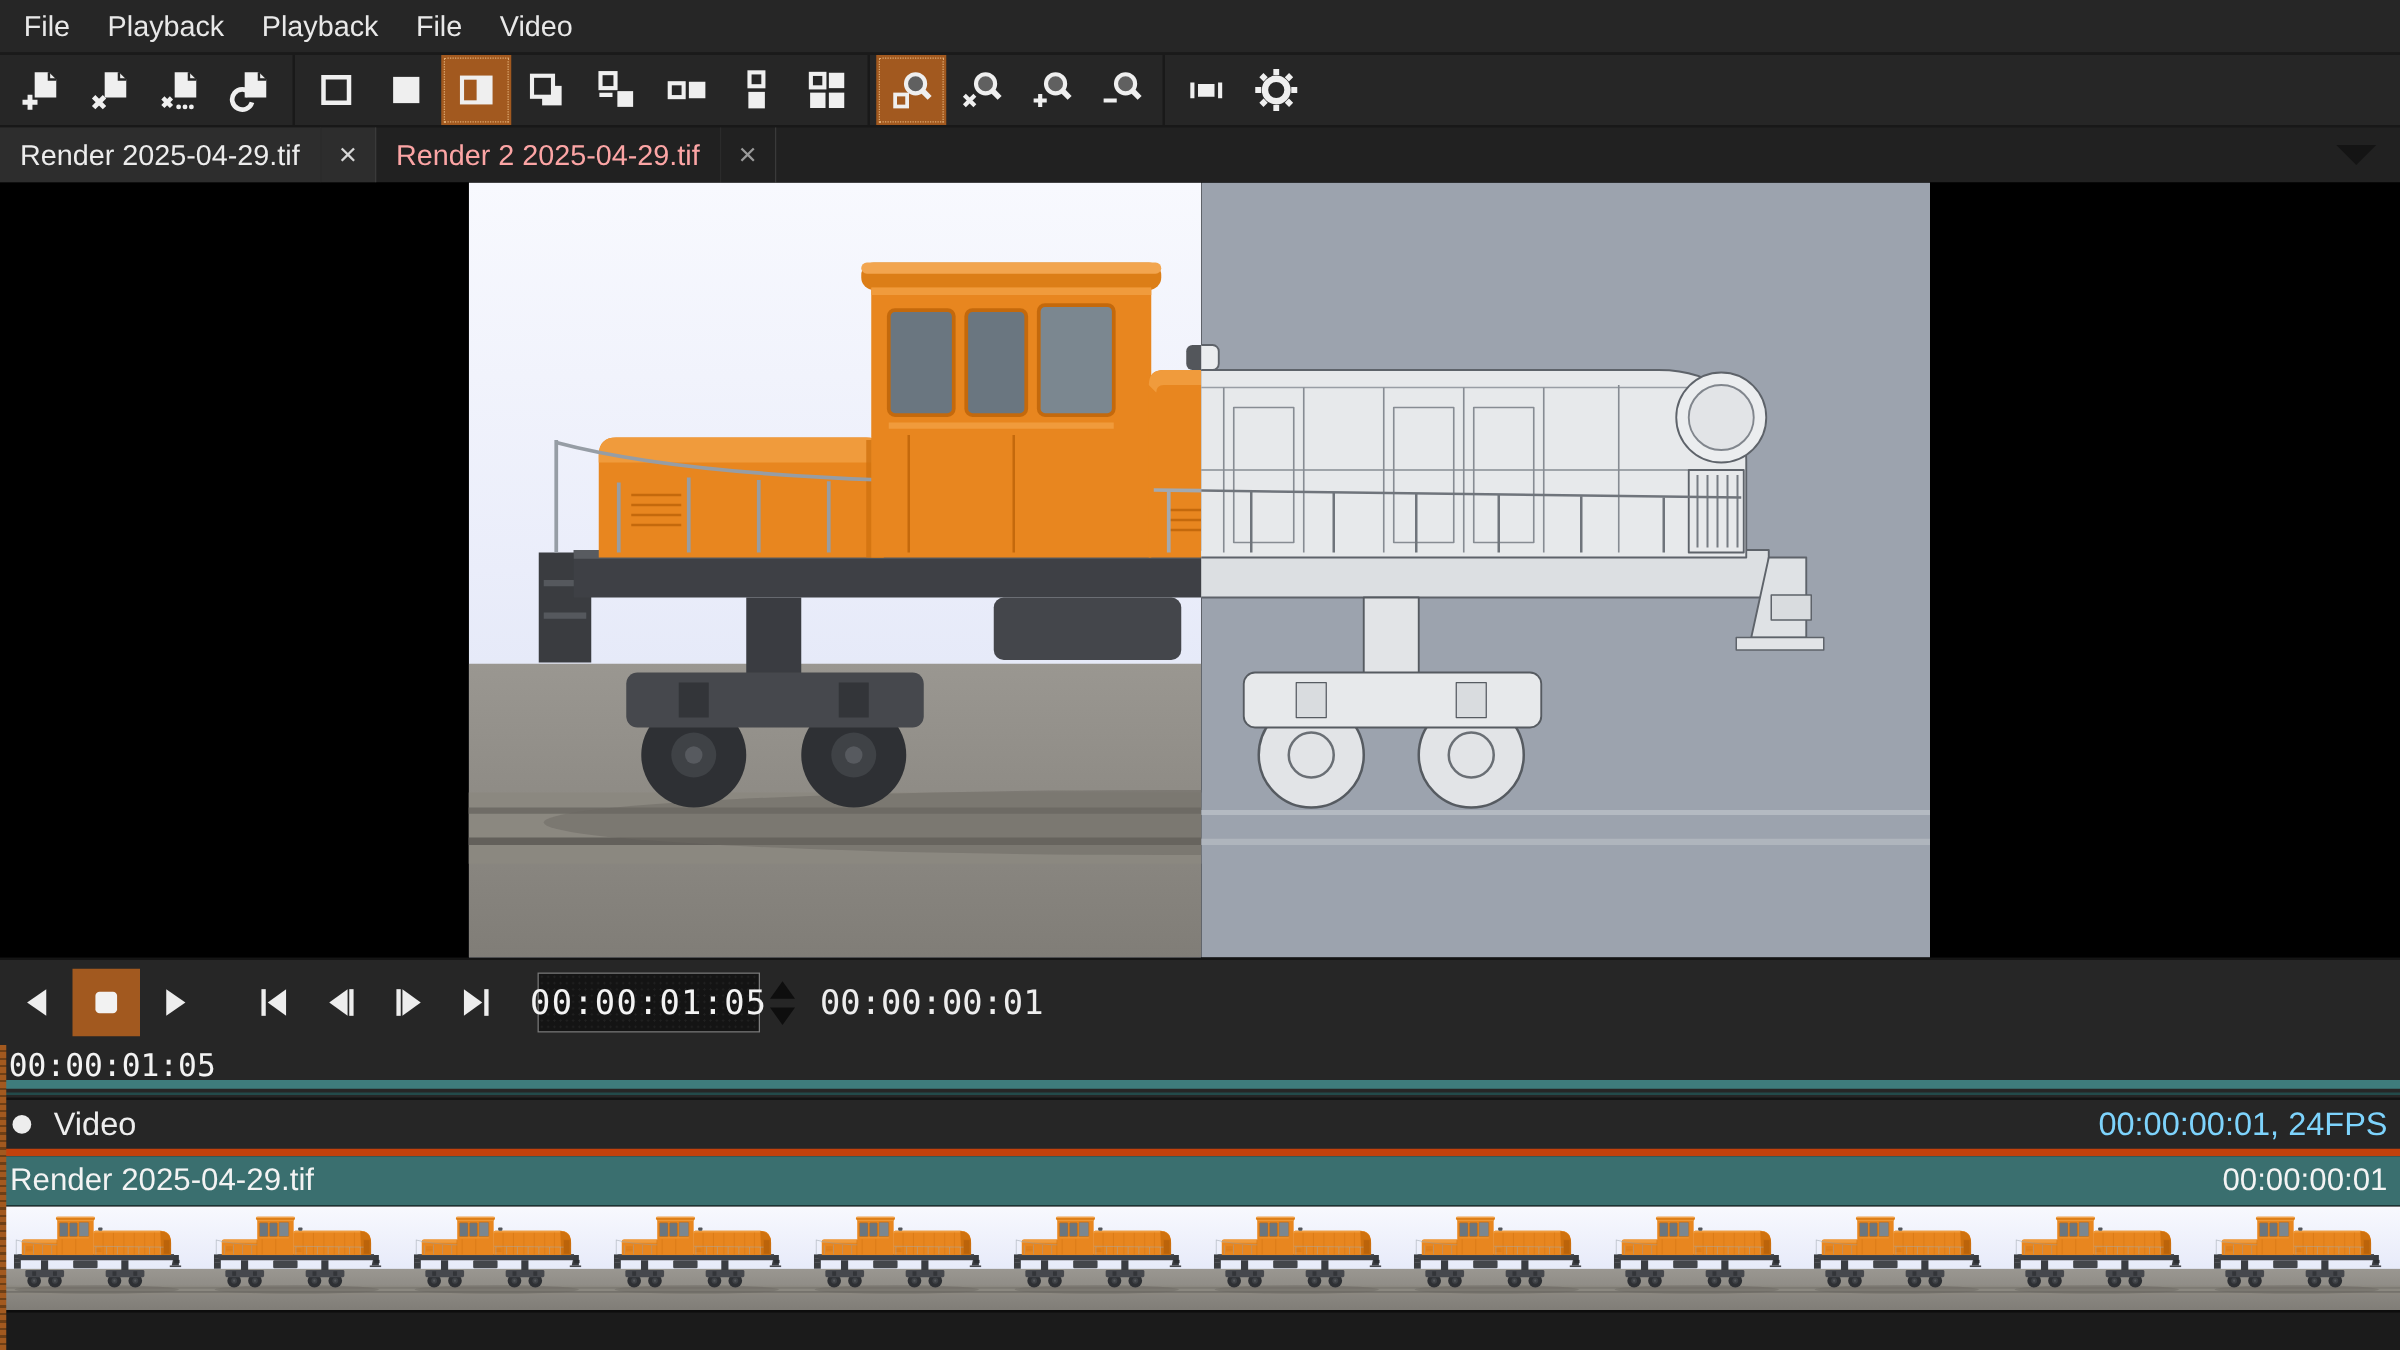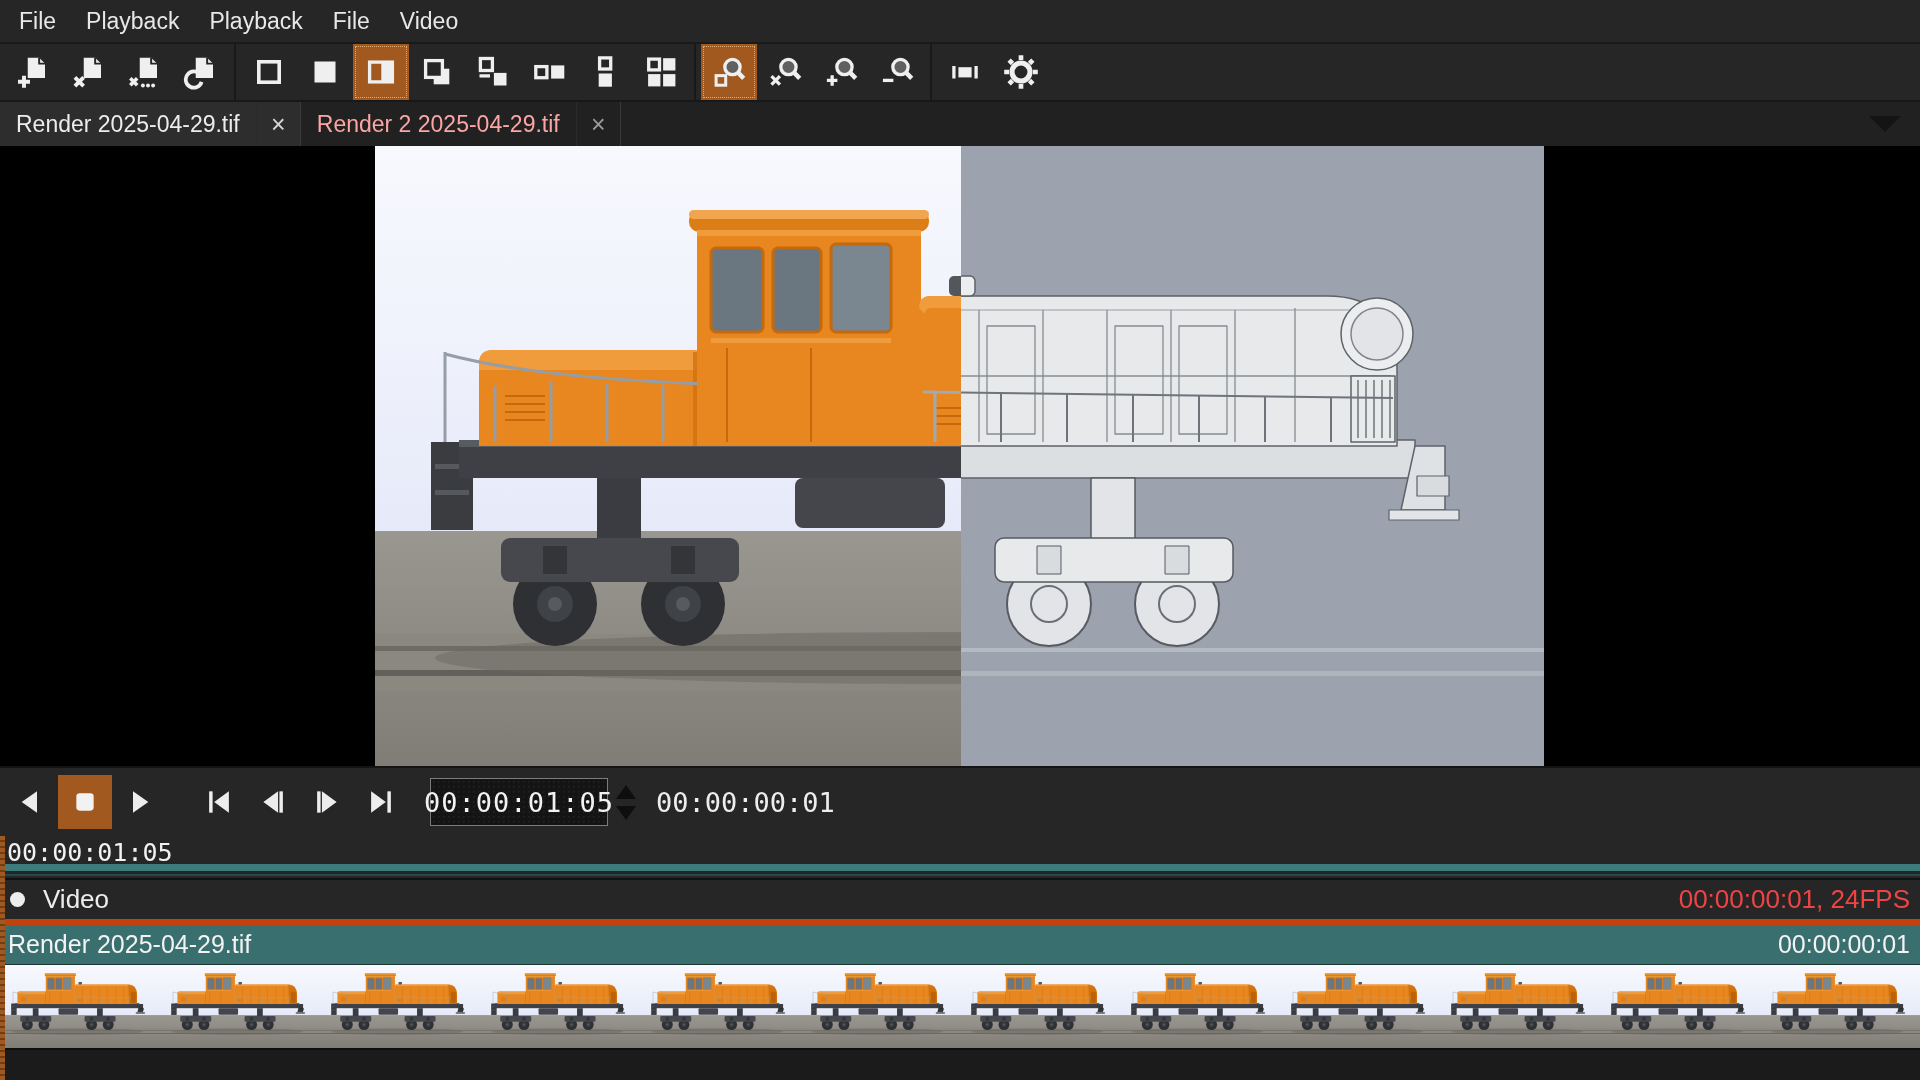--- a/index.html
+++ b/index.html
@@ -50,21 +50,21 @@
   .spin-down { width:0; height:0; border-left:10px solid transparent; border-right:10px solid transparent; border-top:14px solid #0E0E0E; }
   .duration { margin-left:20px; color:#EDEDED; font-family:"DejaVu Sans Mono", monospace; font-size:27px; }
   
   .ruler { position:relative; height:44px; background:#262626; border-bottom:2px solid #121212; }
   .ruler-time { position:absolute; left:7px; top:2px; color:#F2F2F2; font-family:"DejaVu Sans Mono", monospace; font-size:25px; }
   .ruler-scrub { position:absolute; left:0; right:0; bottom:7px; height:7px; background:var(--teal-bar); }
   .ruler-scrub2 { position:absolute; left:0; right:0; bottom:2px; height:2px; background:#234A4A; }
   .track-row { height:45px; background:#262626; border-bottom:6px solid #c2410c; display:flex; align-items:center; }
   .track-bullet { width:15px; height:15px; border-radius:50%; background:#EDEDED; margin:0 0 0 10px; }
   .track-label { color:#EDEDED; font-size:26px; margin-left:18px; }
-  .track-info { margin-left:auto; margin-right:10px; color:#ef4444; font-size:26px; }
+  .track-info { margin-left:auto; margin-right:10px; color:#7dd3fc; font-size:26px; }
   .clip-row { height:40px; background:var(--teal-clip); display:flex; align-items:center; border-bottom:1px solid #1A3434; }
   .clip-label { color:#F3F3F3; font-size:25px; margin-left:8px; }
   .clip-duration { margin-left:auto; margin-right:10px; color:#F3F3F3; font-size:25px; }
   .filmstrip { height:83px; display:flex; overflow:hidden; background:#101010; }
   .filmstrip svg { display:block; flex:0 0 auto; }
   .bottom-strip { height:32px; background:#1B1B1B; border-top:2px solid #0D0D0D; }
   
   .playhead { position:absolute; left:0; top:836px; width:5px; height:244px; z-index:40;
     background:repeating-linear-gradient(0deg, var(--accent) 0 4px, #6E3F16 4px 6px); }
 </style>

